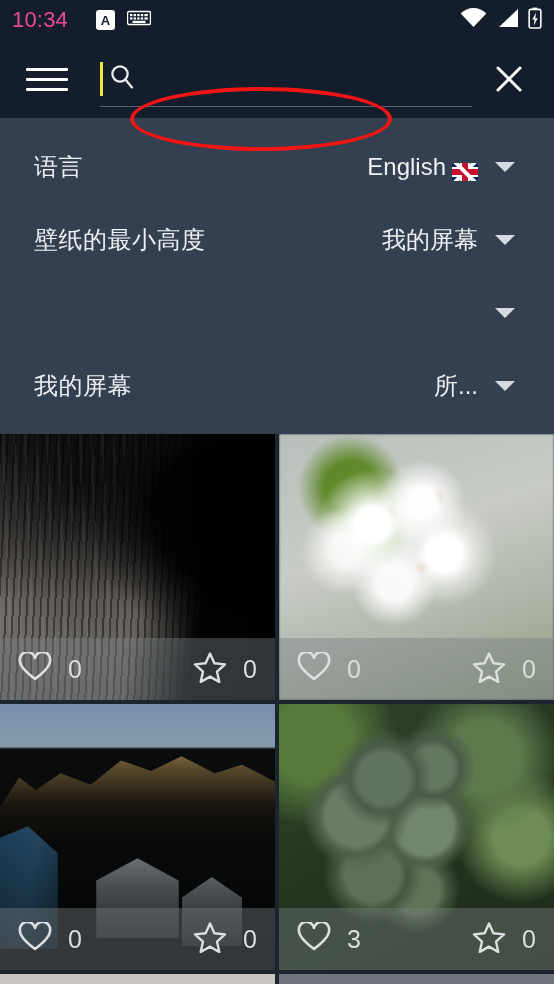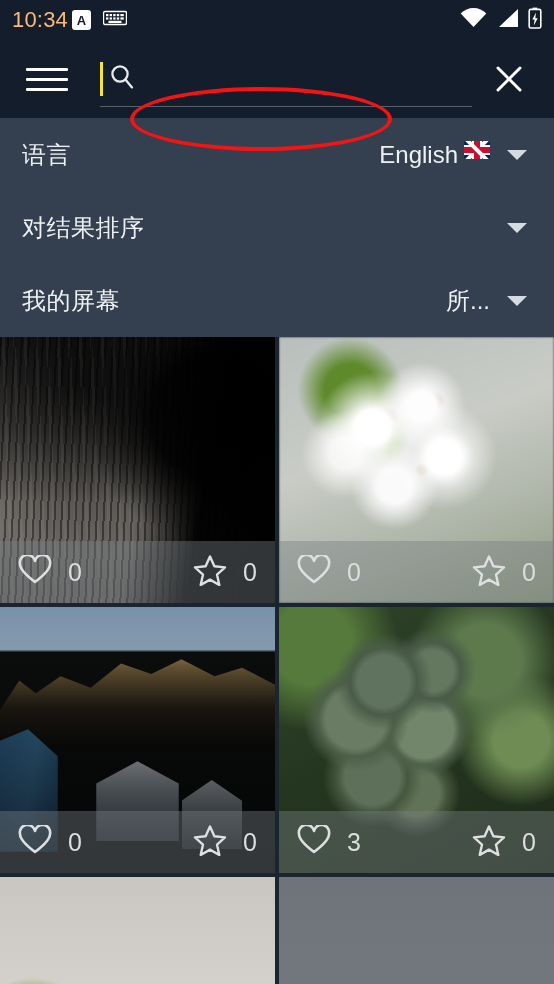--- a/index.html
+++ b/index.html
@@ -10,22 +10,22 @@
     overflow: hidden;
   }
   #app { position: relative; width: 554px; height: 984px; overflow: hidden; }
 
   
   .statusbar {
     position: relative; height: 40px; background: #131d2b;
     display: flex; align-items: center; padding: 0 12px;
   }
   .sb-time {
-    color: #fdba74; font-size: 22px; font-weight: 500;
-    letter-spacing: .2px; margin-right: 4px;
+    color: #ec4899; font-size: 22px; font-weight: 500;
+    letter-spacing: .2px; margin-right: 28px;
   }
   .sb-left-icons { display: flex; align-items: center; gap: 12px; }
   .ime-badge {
     width: 19px; height: 20px; background: #ffffff; border-radius: 3px;
     color: #131d2b; font-size: 13px; font-weight: 700;
     display: flex; align-items: center; justify-content: center;
     line-height: 1;
   }
   .kbd-icon { display: block; }
   .sb-right { margin-left: auto; display: flex; align-items: center; gap: 9px; }
@@ -66,34 +66,34 @@
   }
 
   
   .annot-ellipse {
     position: absolute; left: 130px; top: 47px; width: 262px; height: 64px;
     border: 4px solid #f31414; border-radius: 50%;
     pointer-events: none; z-index: 30;
   }
 
   
-  .settings { background: #34404f; padding: 0; }
+  .settings { background: #34404f; padding: 12px; }
   .setting-row {
     height: 73px; display: flex; align-items: center;
     padding: 0 14px 0 22px; cursor: pointer;
   }
   .setting-label {
     color: #eef1f4; font-size: 24px; letter-spacing: .5px; white-space: nowrap;
   }
   .setting-right {
     margin-left: auto; display: flex; align-items: center; gap: 4px;
   }
   .setting-value {
     color: #eef1f4; font-size: 24px; white-space: nowrap;
-    display: flex; align-items: flex-start; gap: 6px;
+    display: flex; align-items: flex-end; gap: 6px;
   }
   .flag-fallback {
     display: inline-block; width: 26px; height: 18px; border-radius: 2px;
     position: relative; overflow: hidden; background: #012169; vertical-align: -3px;
   }
   .flag-fallback::before, .flag-fallback::after {
     content: ""; position: absolute; left: 50%; top: -50%;
     width: 4px; height: 200%; background: #fff; transform-origin: center;
   }
   .flag-fallback::before { transform: translateX(-50%) rotate(45deg); }
@@ -300,23 +300,35 @@
           </span>
         </div>
         <div class="dropdown-arrow">
           <svg width="22" height="14" viewBox="0 0 22 14">
               <path d="M1 2 L11 12 L21 2 Z" fill="#d6dbe1"></path>
             </svg>
         </div>
       </div>
     </div>
 
-
     <div class="setting-row">
-      <div class="setting-label">对结果排序</div>
+      <div class="setting-label">壁纸的最小高度</div>
+      <div class="setting-right">
+        <div class="setting-value">
+          <span>我的屏幕</span>
+        </div>
+        <div class="dropdown-arrow">
+          <svg width="22" height="14" viewBox="0 0 22 14">
+              <path d="M1 2 L11 12 L21 2 Z" fill="#d6dbe1"></path>
+            </svg>
+        </div>
+      </div>
+    </div>
+
+    <div class="setting-row">
       <div class="setting-right">
         <div class="dropdown-arrow">
           <svg width="22" height="14" viewBox="0 0 22 14">
               <path d="M1 2 L11 12 L21 2 Z" fill="#d6dbe1"></path>
             </svg>
         </div>
       </div>
     </div>
 
     <div class="setting-row">

